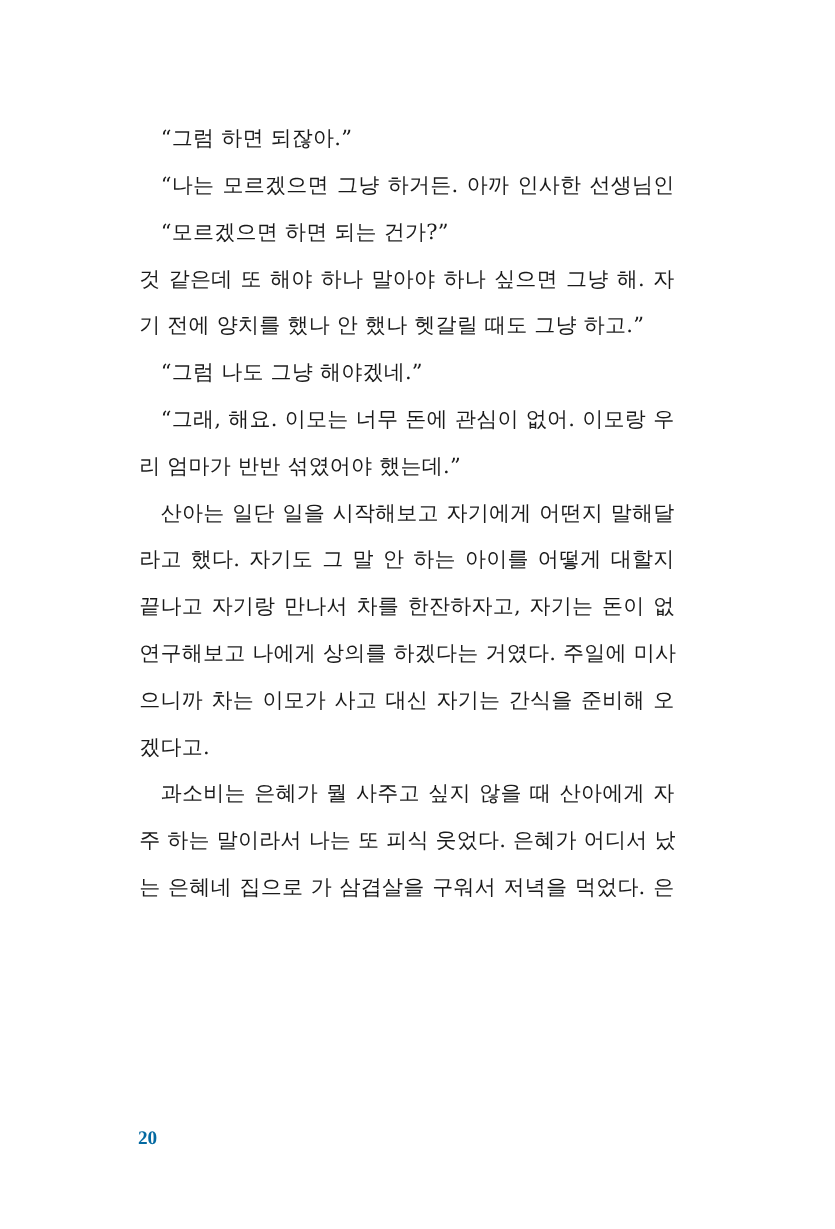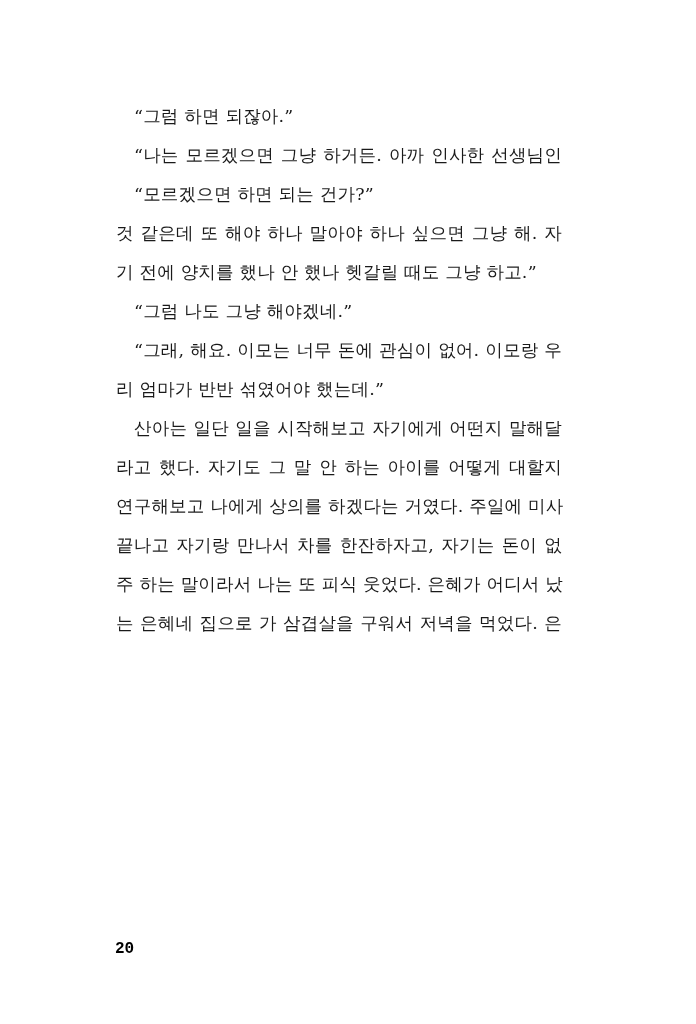--- a/index.html
+++ b/index.html
@@ -39,40 +39,43 @@
     .line.last {
       text-align-last: left;
     }
     .line.indent {
       padding-left: 18px;
     }
     .page-number {
       position: absolute;
       left: 115px;
       top: 940px;
-      font-family: Liberation Mono, monospace;
+      font-family: Liberation Serif, serif;
       font-weight: bold;
       font-size: 16px;
-      color: #000000;
+      color: #0369a1;
     }
   </style>
 </head>
 <body>
 
 <div class="page">
   <div class="text-block">
     <span class="line indent last">“그럼 하면 되잖아.”</span>
     <span class="line indent">“나는 모르겠으면 그냥 하거든. 아까 인사한 선생님인</span>
     <span class="line indent last">“모르겠으면 하면 되는 건가?”</span>
     <span class="line">것 같은데 또 해야 하나 말아야 하나 싶으면 그냥 해. 자</span>
     <span class="line last">기 전에 양치를 했나 안 했나 헷갈릴 때도 그냥 하고.”</span>
     <span class="line indent last">“그럼 나도 그냥 해야겠네.”</span>
     <span class="line indent">“그래, 해요. 이모는 너무 돈에 관심이 없어. 이모랑 우</span>
     <span class="line last">리 엄마가 반반 섞였어야 했는데.”</span>
     <span class="line indent">산아는 일단 일을 시작해보고 자기에게 어떤지 말해달</span>
     <span class="line">라고 했다. 자기도 그 말 안 하는 아이를 어떻게 대할지</span>
+    <span class="line">끝나고 자기랑 만나서 차를 한잔하자고, 자기는 돈이 없</span>
     <span class="line">연구해보고 나에게 상의를 하겠다는 거였다. 주일에 미사</span>
-    <span class="line">끝나고 자기랑 만나서 차를 한잔하자고, 자기는 돈이 없</span>
+    <span class="line">으니까 차는 이모가 사고 대신 자기는 간식을 준비해 오</span>
+    <span class="line last">겠다고.</span>
+    <span class="line indent">과소비는 은혜가 뭘 사주고 싶지 않을 때 산아에게 자</span>
     <span class="line">주 하는 말이라서 나는 또 피식 웃었다. 은혜가 어디서 났</span>
     <span class="line">는 은혜네 집으로 가 삼겹살을 구워서 저녁을 먹었다. 은</span>
   </div>
   <div class="page-number">20</div>
 </div>
 
 </body></html>

